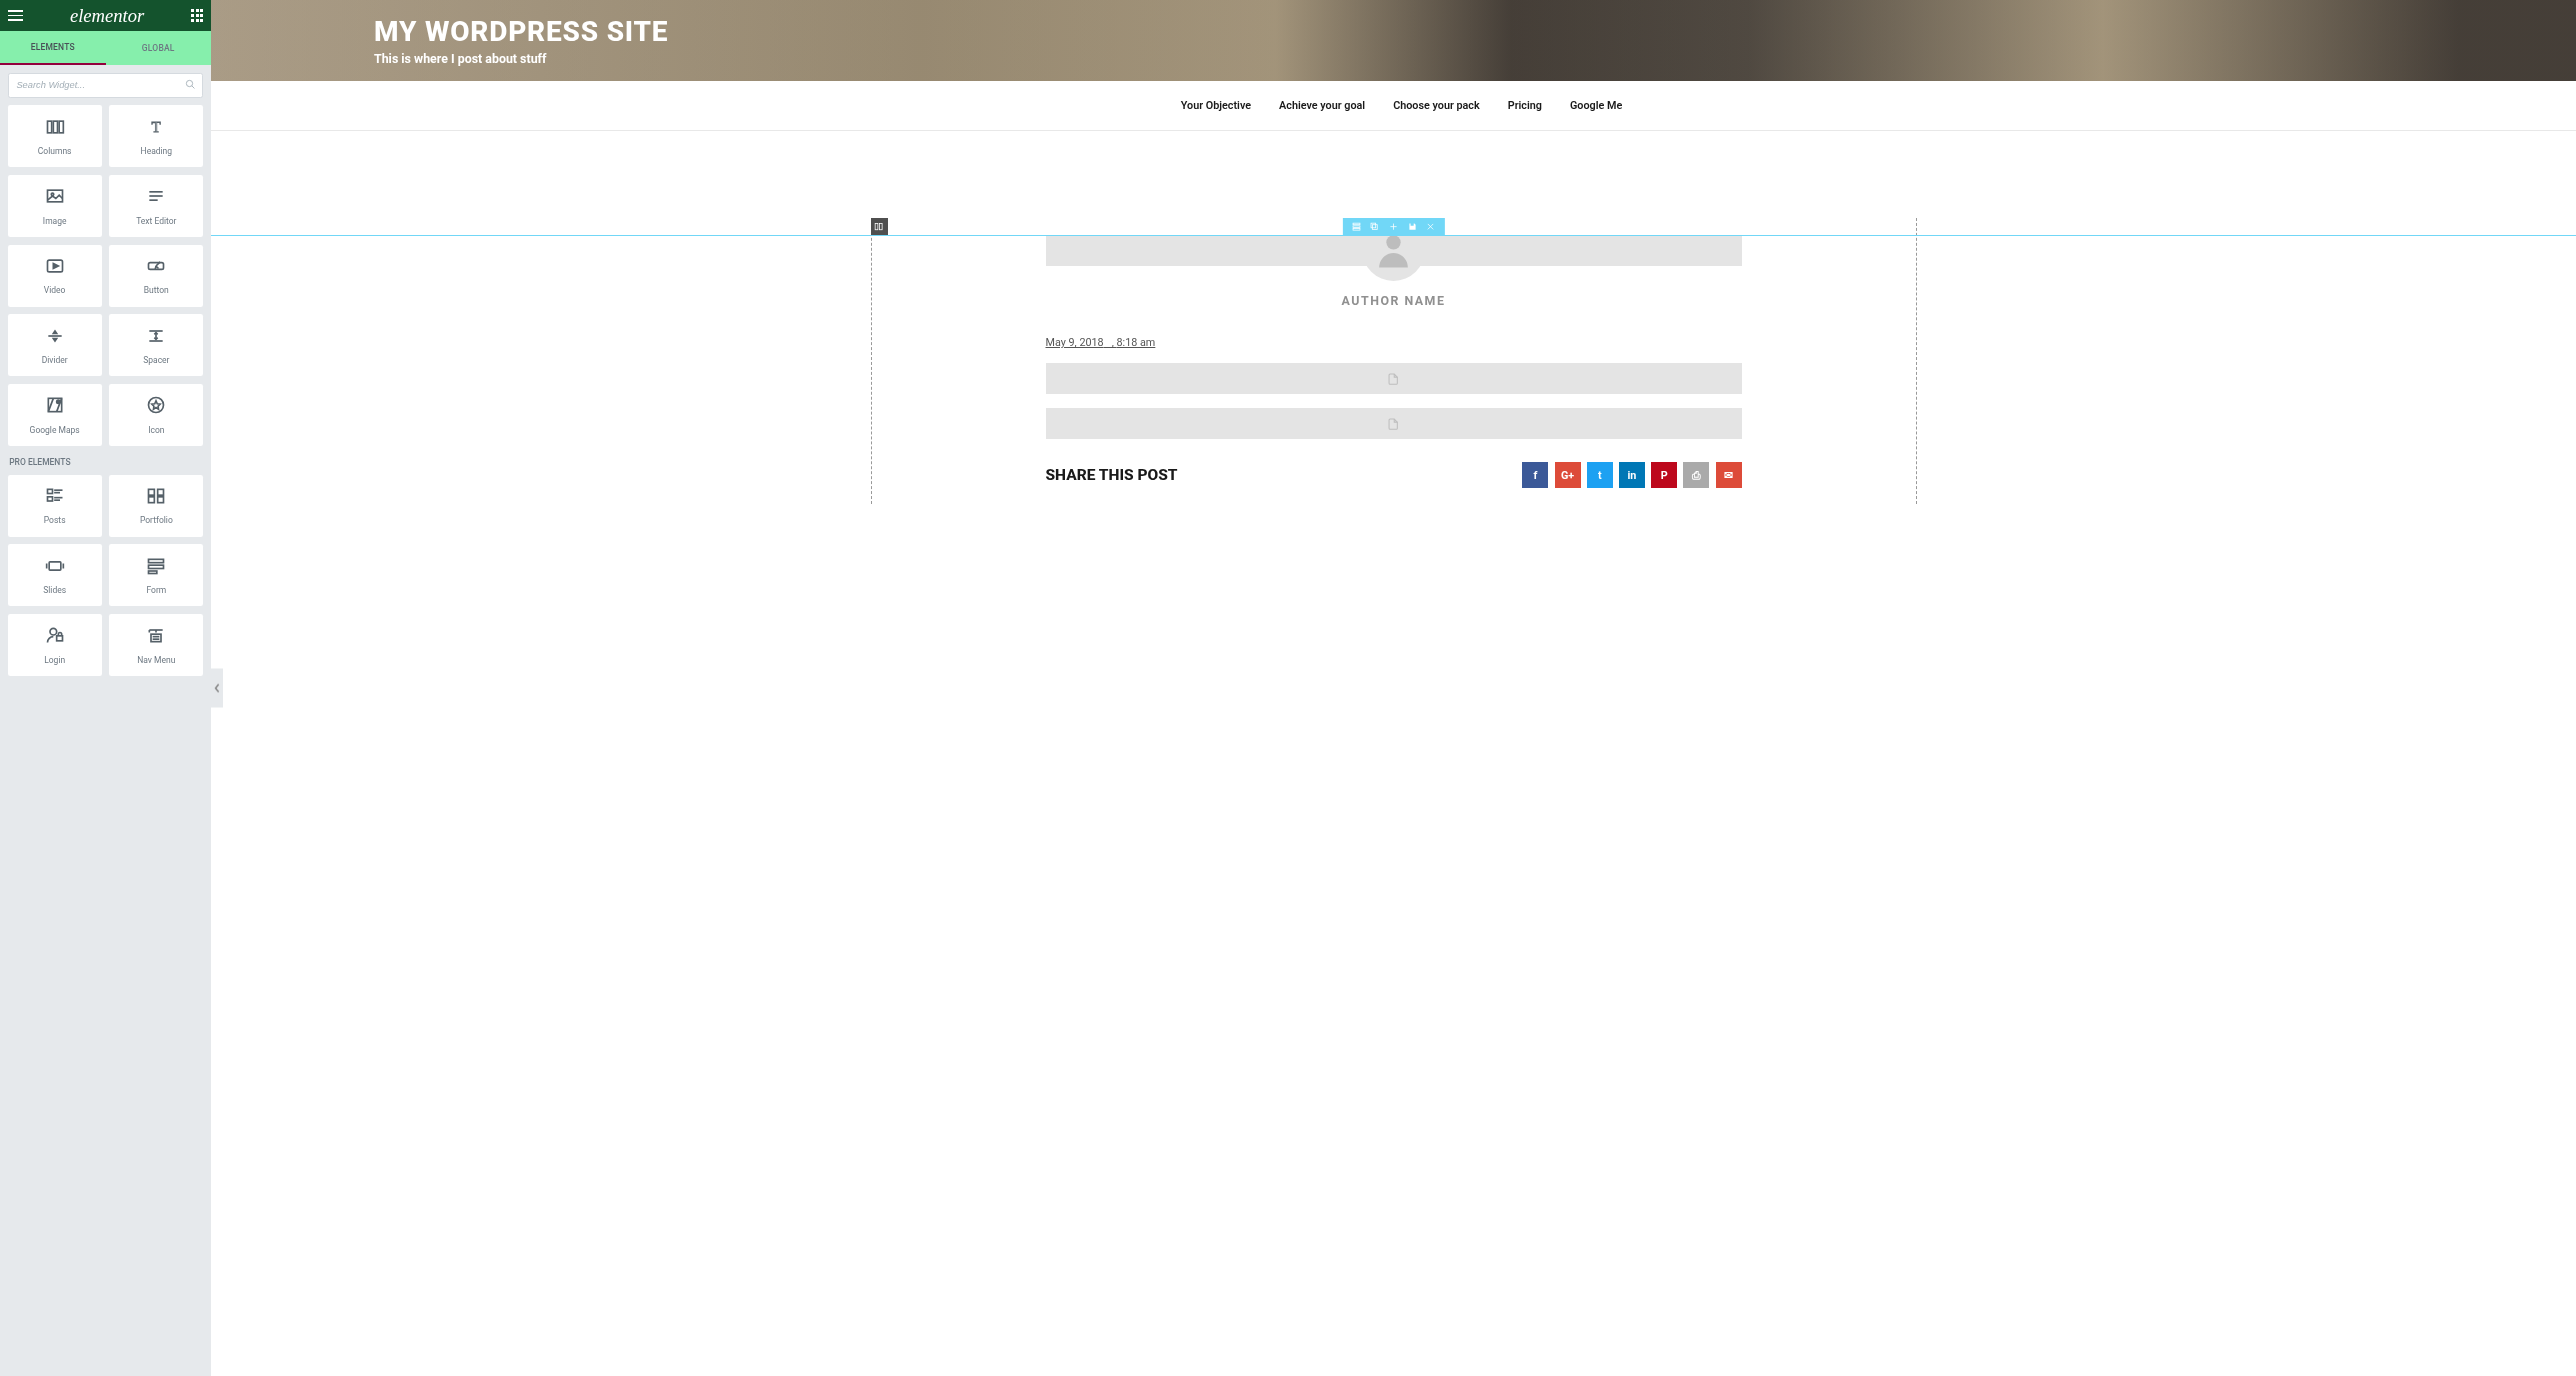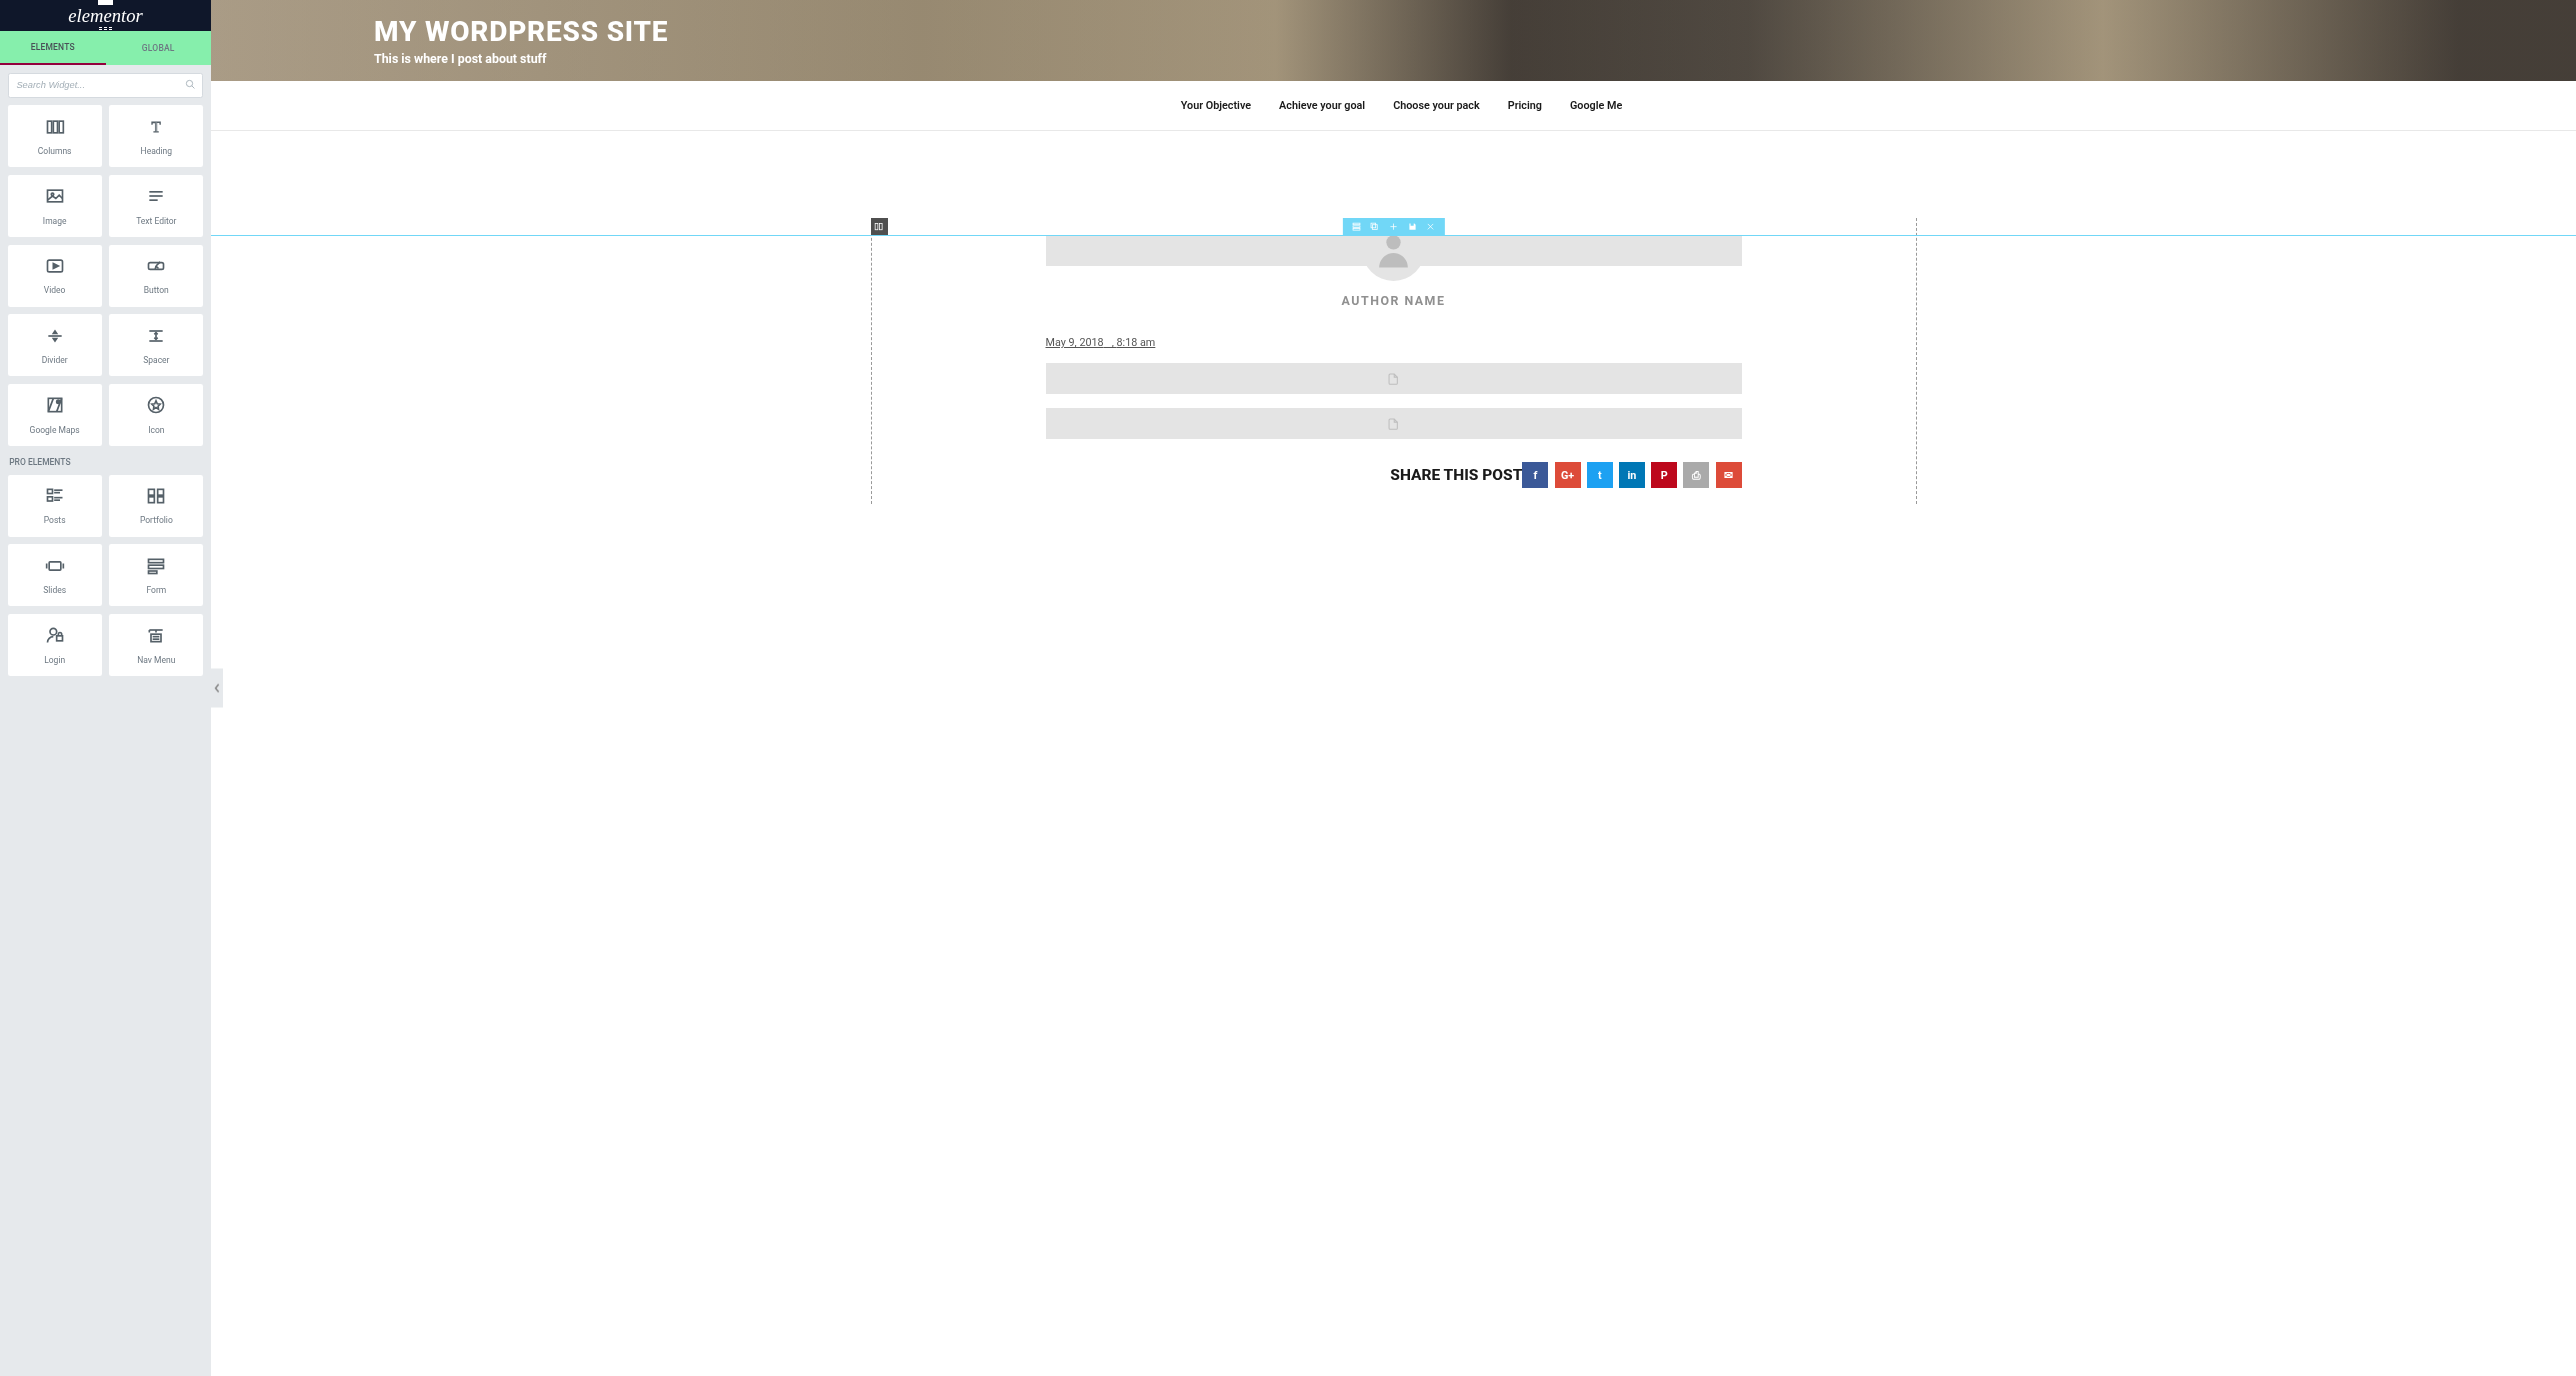--- a/index.html
+++ b/index.html
@@ -1,20 +1,20 @@
 <!DOCTYPE html>
 <html style="font-size:12.4px"><head>
 <meta charset="utf-8">
 <style>
 * { margin: 0; padding: 0; box-sizing: border-box; }
 body { font-family: -apple-system, BlinkMacSystemFont, "Segoe UI", Roboto, Helvetica, Arial, sans-serif; overflow: hidden; }
 
 
 .sidebar { position: fixed; left: 0; top: 0; width: 211px; height: 100vh; background: #e6e9ec; display: flex; flex-direction: column; z-index: 10; }
-.sidebar-header { height: 31px; background: #0f172a; display: flex; align-items: center; justify-content: space-between; padding: 0 7.7px; flex-direction: column; }
+.sidebar-header { height: 31px; background: #14532d; display: flex; align-items: center; justify-content: space-between; padding: 0 7.7px; }
 .hamburger { width: 15.5px; height: 10.8px; display: flex; flex-direction: column; justify-content: space-between; cursor: pointer; }
 .hamburger span { display: block; height: 1.5px; background: #fff; }
 .logo { color: #fff; font-family: "Brush Script MT", cursive; font-size: 18.6px; font-style: italic; }
 .grid-icon { width: 12.4px; height: 12.4px; display: grid; grid-template-columns: repeat(3,1fr); grid-template-rows: repeat(3,1fr); gap: 1.5px; cursor: pointer; }
 .grid-icon span { background: #fff; }
 
 .tabs { display: flex; background: #86efac; }
 .tab { flex: 1; height: 34px; display: flex; align-items: center; justify-content: center; font-size: 8.5px; color: #6d7882; cursor: pointer; font-weight: 500; letter-spacing: 0.2px; }
 .tab.active { border-bottom: 2.3px solid #93003c; color: #495157; }
 
@@ -65,21 +65,21 @@
 .author-name { color: #909090; font-weight: 700; letter-spacing: 1.5px; font-size: 12.4px; margin-top: 12.4px; }
 
 .title-widget { margin-top: 31px; border: 0.8px solid #71d7f7; position: relative; padding: 12.4px 0; text-align: center; }
 .title-widget h2 { font-size: 36px; font-weight: 700; color: #1a1a1a; }
 .title-edit { position: absolute; right: -0.8px; top: -0.8px; width: 17px; height: 17px; background: #71d7f7; display: flex; align-items: center; justify-content: center; color: #fff; font-size: 8.5px; cursor: pointer; }
 
 .post-meta { text-align: left; color: #555; font-size: 10.8px; margin-top: 28px; text-decoration: underline; }
 
 .placeholder-bar { background: #e4e4e4; height: 31px; margin-top: 14px; display: flex; align-items: center; justify-content: center; color: #bdbdbd; font-size: 12.4px; }
 
-.share-row { display: flex; align-items: center; justify-content: flex-end; margin-top: 23px; }
+.share-row { display: flex; align-items: center; justify-content: space-between; margin-top: 23px; }
 .share-title { font-size: 15.5px; font-weight: 800; color: #1a1a1a; }
 .share-buttons { display: flex; gap: 6.2px; }
 .share-btn { width: 26px; height: 26px; display: flex; align-items: center; justify-content: center; color: #fff; font-size: 10.8px; font-weight: 700; cursor: pointer; }
 
 
 .wicon svg { width: 20px; height: 20px; stroke: #556068; fill: none; stroke-width: 2; }
 </style>
 </head>
 <body>
 

